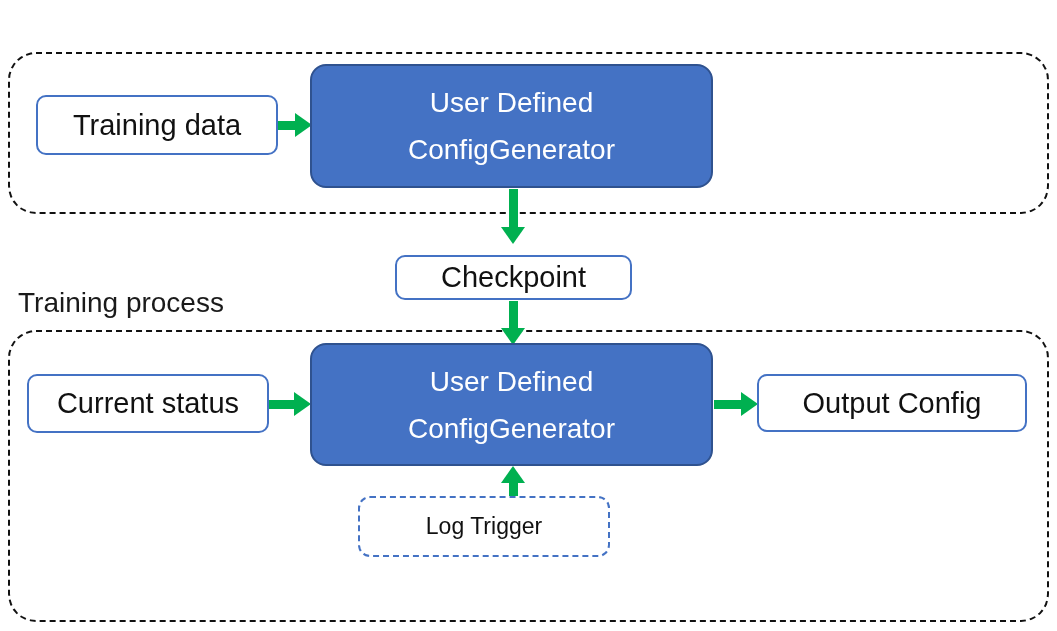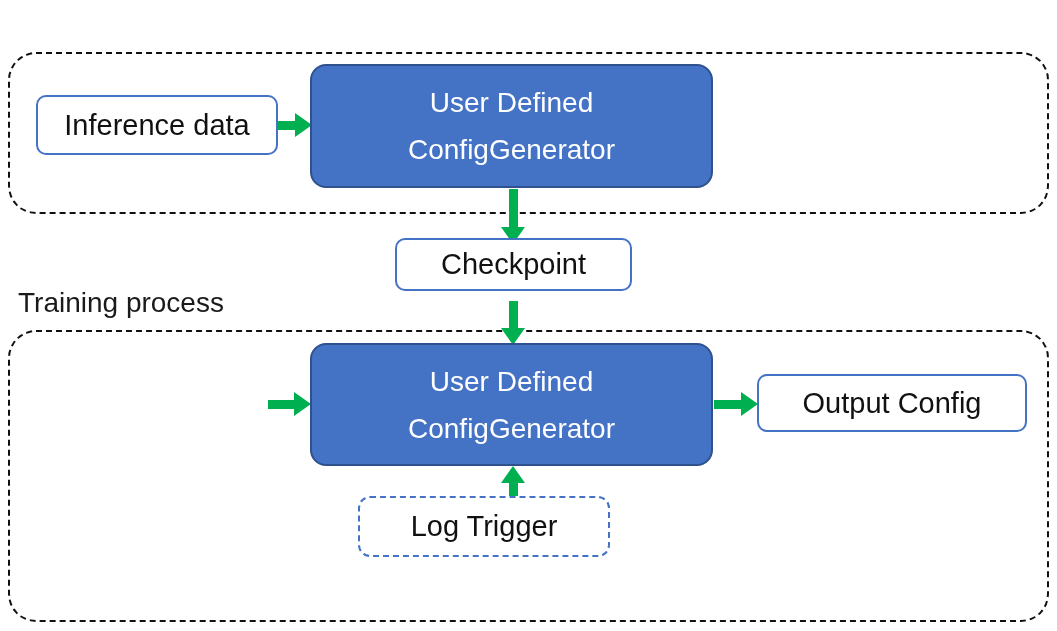--- a/index.html
+++ b/index.html
@@ -48,21 +48,21 @@
     line-height: 39px;
     text-align: center;
     gap: 8px;
   }
   .trigger-box {
     position: absolute;
     background: #ffffff;
     border: 2px dashed #4472C4;
     border-radius: 12px;
     display: flex; align-items: center; justify-content: center;
-    font-size: 29px;
+    font-size: 23px;
     color: #111111;
     white-space: nowrap;
   }
   
   .arrow-right {
     position: absolute;
     display: flex; flex-direction: row; align-items: center;
   }
   .arrow-right .shaft { flex: 1; height: 9px; background: #00B050; }
   .arrow-right .head {
@@ -94,21 +94,21 @@
   }
   .arrow-up .shaft { flex: 1; width: 9px; background: #00B050; }
 
   
   #label-training   { left: 20px;  top: 2px;   }
   #container-training { left: 8px; top: 52px;  width: 1041px; height: 162px; }
   #box-training-data  { left: 36px;  top: 95px;  width: 242px; height: 60px; }
   #gen-box-training   { left: 310px; top: 64px;  width: 403px; height: 124px; }
   #arrow-train-in     { left: 277px; top: 113px; width: 35px;  height: 24px; }
   #arrow-gen-to-ckpt  { left: 501px; top: 189px; width: 24px;  height: 55px; }
-  #box-checkpoint     { left: 395px; top: 238px; width: 237px; height: 53px; }
+  #box-checkpoint     { left: 395px; top: 255px; width: 237px; height: 45px; }
   #arrow-ckpt-to-gen  { left: 501px; top: 301px; width: 24px;  height: 44px; }
 
   #label-inference    { left: 18px;  top: 287px; }
   #container-inference { left: 8px;  top: 330px; width: 1041px; height: 292px; }
   #box-current-status { left: 27px;  top: 374px; width: 242px; height: 59px; }
   #arrow-status-in    { left: 268px; top: 392px; width: 43px;  height: 24px; }
   #gen-box-inference  { left: 310px; top: 343px; width: 403px; height: 123px; }
   #arrow-gen-to-out   { left: 714px; top: 392px; width: 44px;  height: 24px; }
   #box-output-config  { left: 757px; top: 374px; width: 270px; height: 58px; }
   #arrow-trigger-up   { left: 501px; top: 466px; width: 24px;  height: 32px; }
@@ -150,29 +150,30 @@
   <div class="arrow-right" id="arrow-gen-to-out">
     <div class="shaft"></div>
     <div class="head"></div>
   </div>
 
   <div class="arrow-up" id="arrow-trigger-up">
     <div class="head"></div>
     <div class="shaft"></div>
   </div>
 
-  <div class="io-box" id="box-training-data">Inference data</div>
+  <div class="io-box" id="box-training-data">Training data</div>
 
   <div class="gen-box" id="gen-box-training">
     <span>User Defined</span>
     <span>ConfigGenerator</span>
   </div>
 
   <div class="io-box" id="box-checkpoint">Checkpoint</div>
 
+  <div class="io-box" id="box-current-status">Current status</div>
 
   <div class="gen-box" id="gen-box-inference">
     <span>User Defined</span>
     <span>ConfigGenerator</span>
   </div>
 
   <div class="io-box" id="box-output-config">Output Config</div>
 
   <div class="trigger-box" id="box-log-trigger">Log Trigger</div>
 

